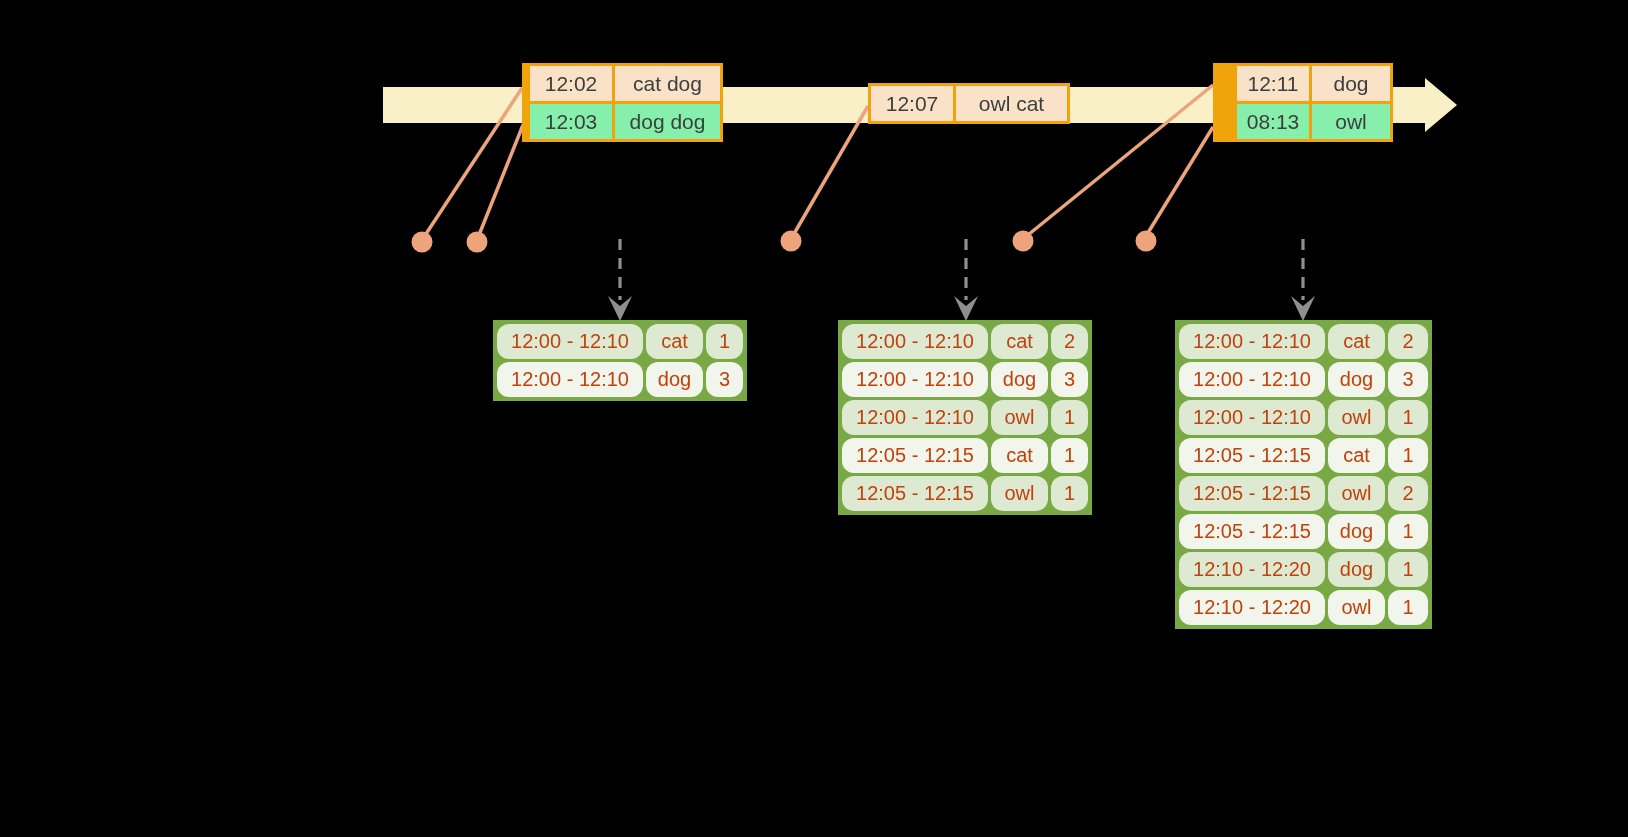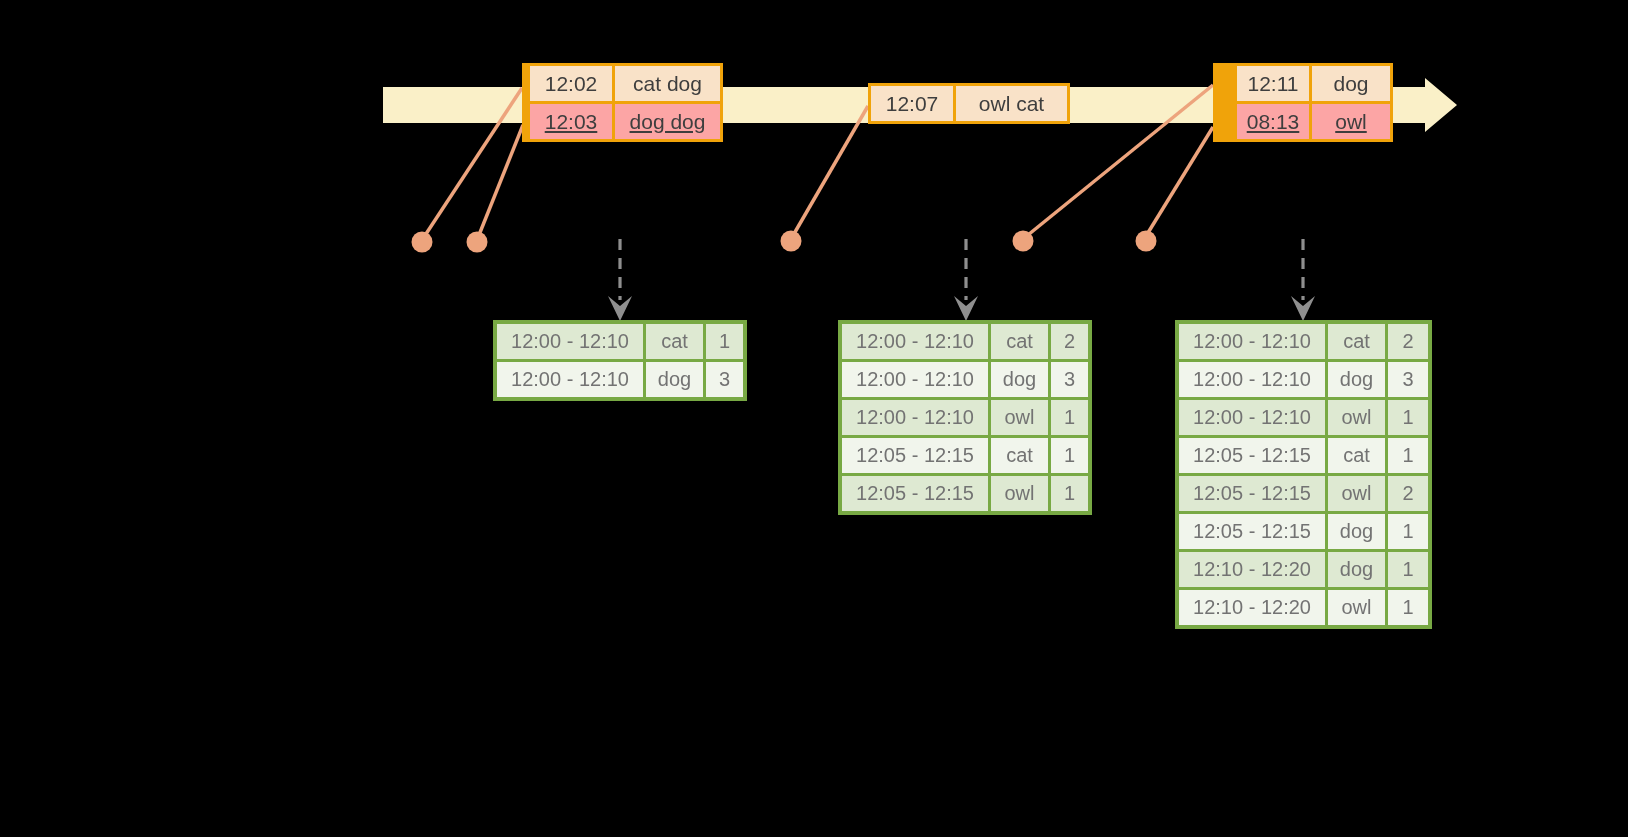--- a/index.html
+++ b/index.html
@@ -29,21 +29,21 @@
   }
   .event-table .cell {
     display: flex;
     align-items: center;
     justify-content: center;
     font-size: 21px;
     color: #3E3E3E;
     white-space: nowrap;
   }
   .row-peach { background: #F9E2C8; }
-  .row-cream { background: #fca5a5; text-decoration: underline; }
+  .row-cream { background: #86efac; }
 
   #event-table-1 { left: 522px; top: 63px;  width: 201px; grid-template-columns: 82px 1fr; padding-left: 8px; }
   #event-table-2 { left: 868px; top: 83px;  width: 202px; grid-template-columns: 82px 1fr; }
   #event-table-3 { left: 1213px; top: 63px; width: 180px; grid-template-columns: 72px 1fr; padding-left: 24px; }
 
   
   .result-table {
     position: absolute;
     display: grid;
     grid-template-columns: 146px 57px 1fr;
@@ -51,22 +51,23 @@
     gap: 3px;
     padding: 4px;
     background: #78A944;
     box-sizing: border-box;
   }
   .result-table .cell {
     display: flex;
     align-items: center;
     justify-content: center;
     font-size: 20px;
-    color: #737373;
+    color: #c2410c;
     white-space: nowrap;
+    border-radius: 12px;
   }
   .row-sage  { background: #DEE9D2; }
   .row-light { background: #F1F5EC; }
 
   #result-table-1 { left: 493px;  top: 320px; width: 254px; }
   #result-table-2 { left: 838px;  top: 320px; width: 254px; }
   #result-table-3 { left: 1175px; top: 320px; width: 257px; }
 </style>
 </head>
 <body>

